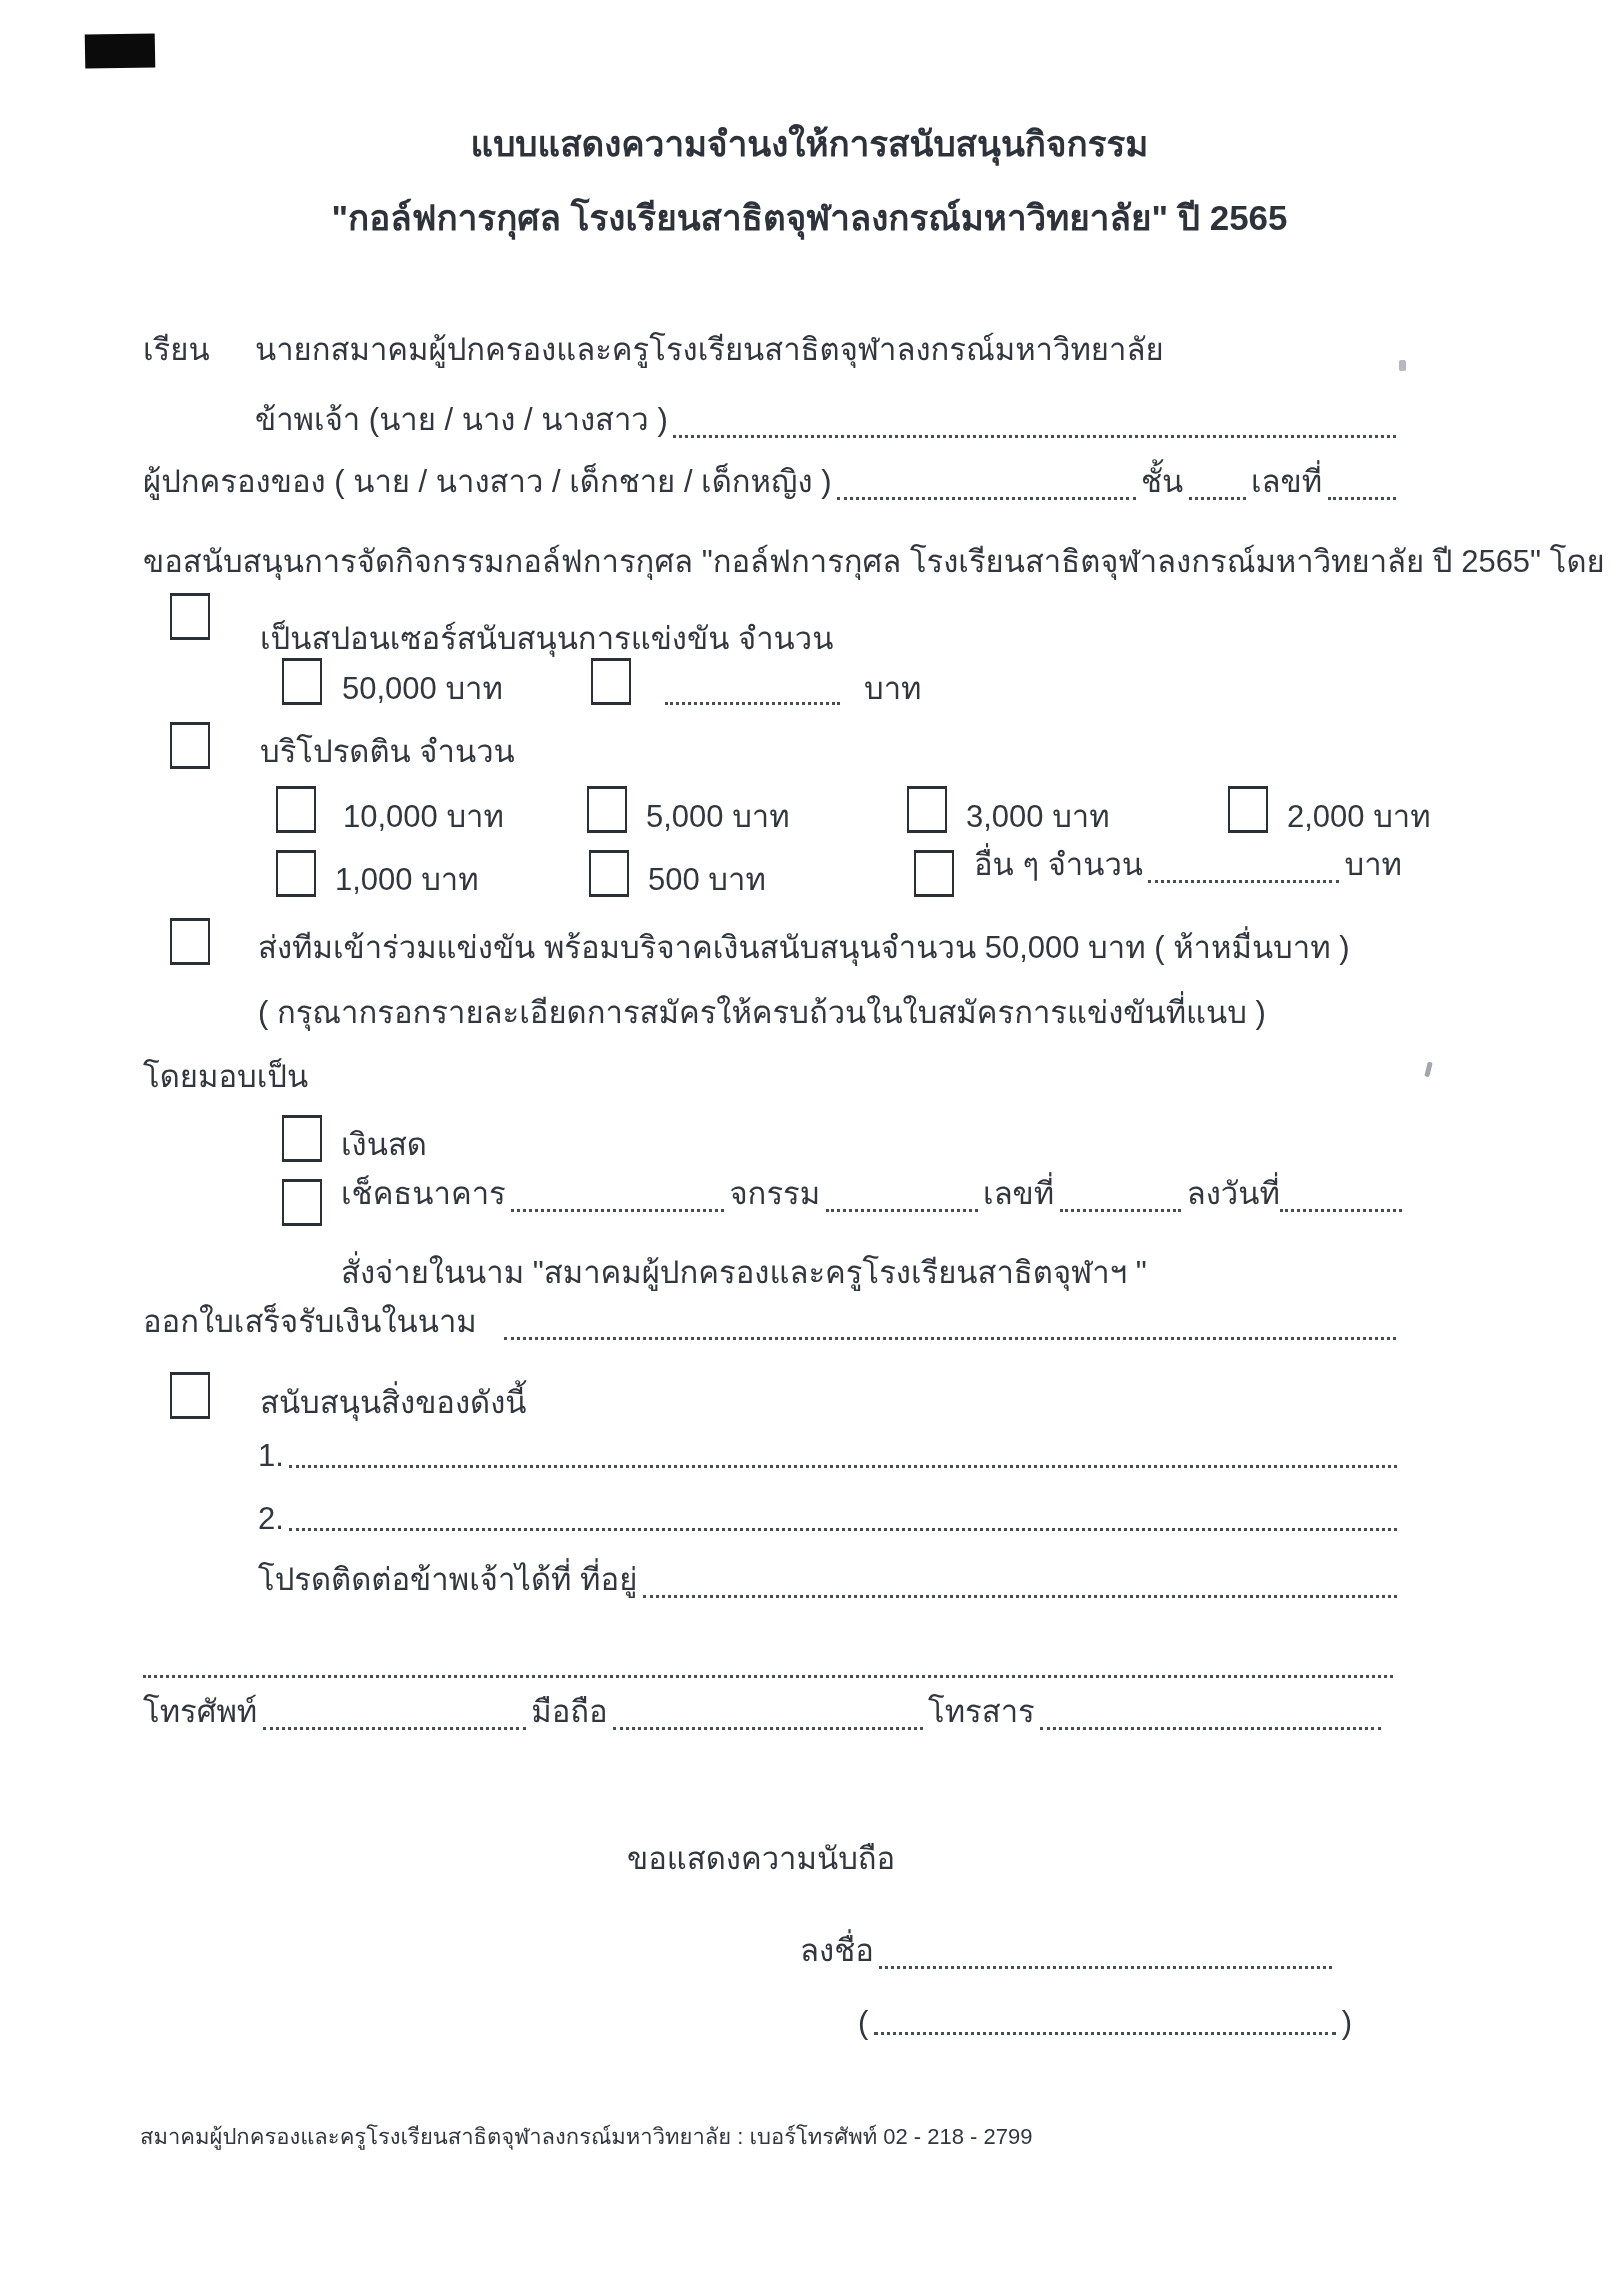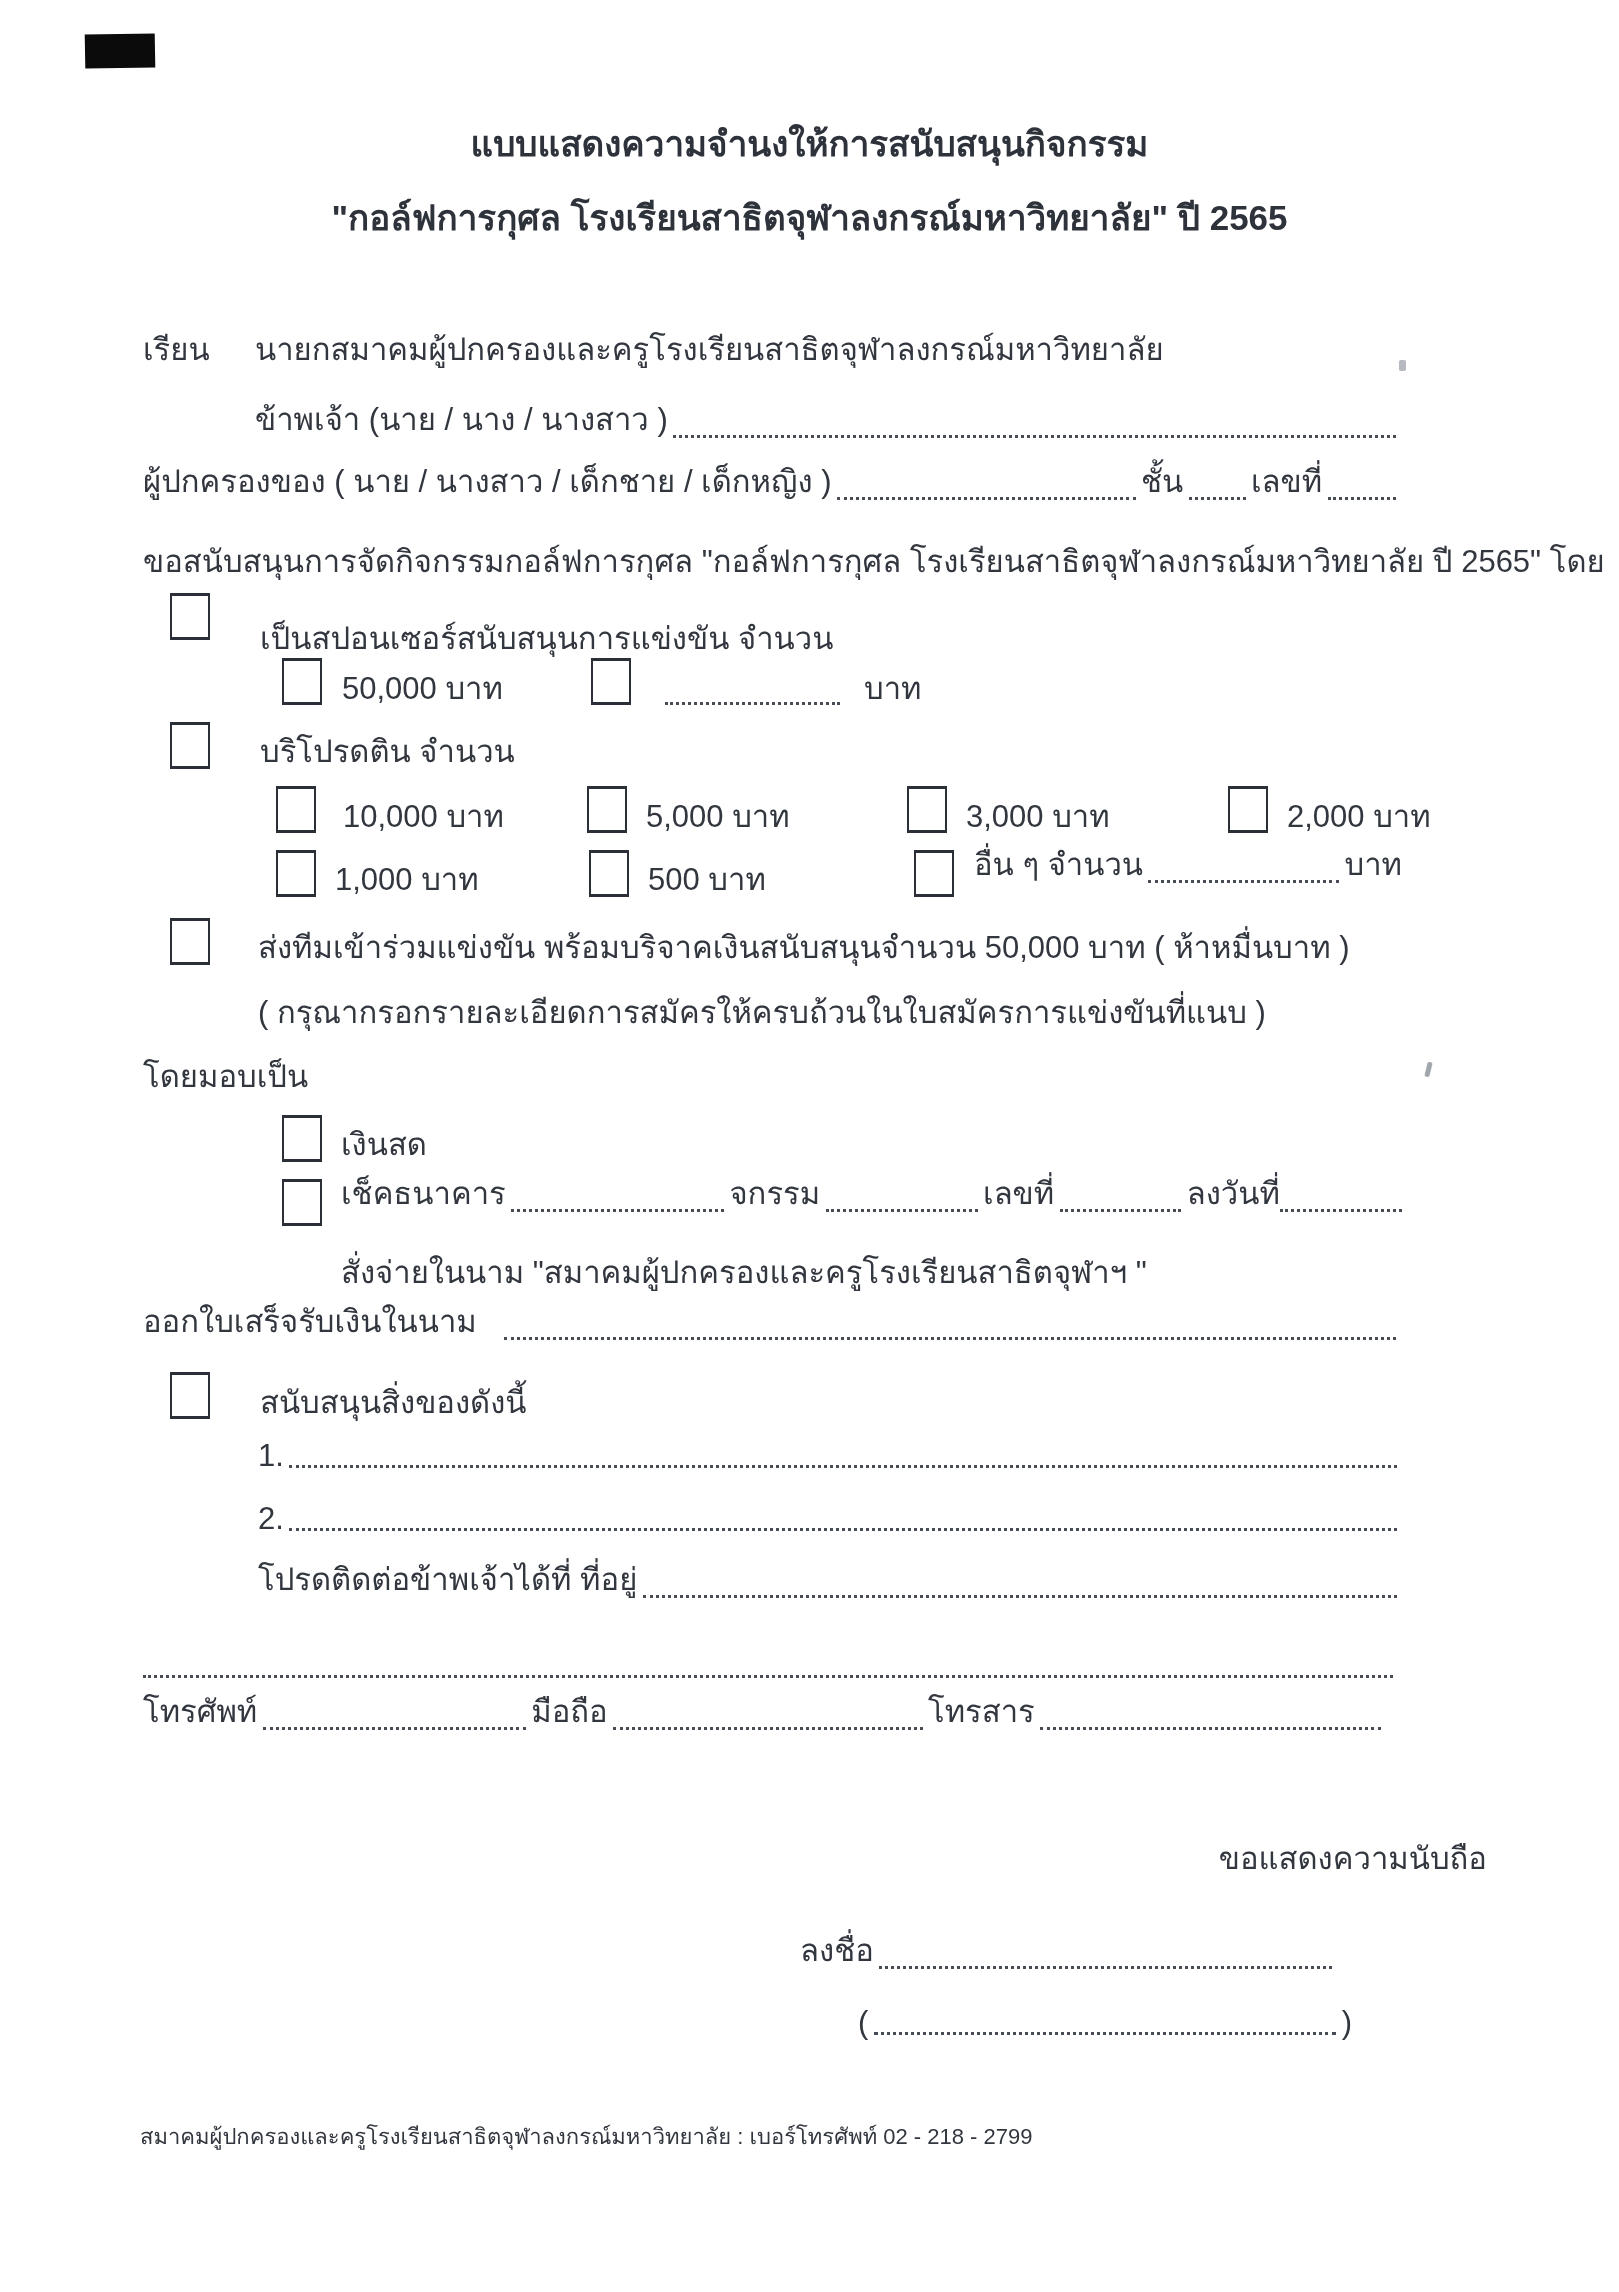--- a/index.html
+++ b/index.html
@@ -147,21 +147,21 @@
 
   <div class="frow" style="left:143px;top:1689px;width:1243px;">
     <span class="lbl">โทรศัพท์</span>
     <span class="dots" style="flex-grow:0.85;"></span>
     <span class="lbl">มือถือ</span>
     <span class="dots" style="flex-grow:1;"></span>
     <span class="lbl">โทรสาร</span>
     <span class="dots" style="flex-grow:1.1;"></span>
   </div>
 
-  <div class="abs" style="left:627px;top:1833px;width:860px;text-align:right;white-space:nowrap;">ขอแสดงความนับถือ</div>
+  <div class="abs" style="left:627px;top:1833px;width:860px;text-align:left;white-space:nowrap;">ขอแสดงความนับถือ</div>
 
   <div class="frow" style="left:800px;top:1928px;width:537px;">
     <span class="lbl">ลงชื่อ</span>
     <span class="dots"></span>
   </div>
   <div class="frow" style="left:858px;top:1994px;width:494px;">
     <span class="lbl">(</span>
     <span class="dots"></span>
     <span class="lbl">)</span>
   </div>

